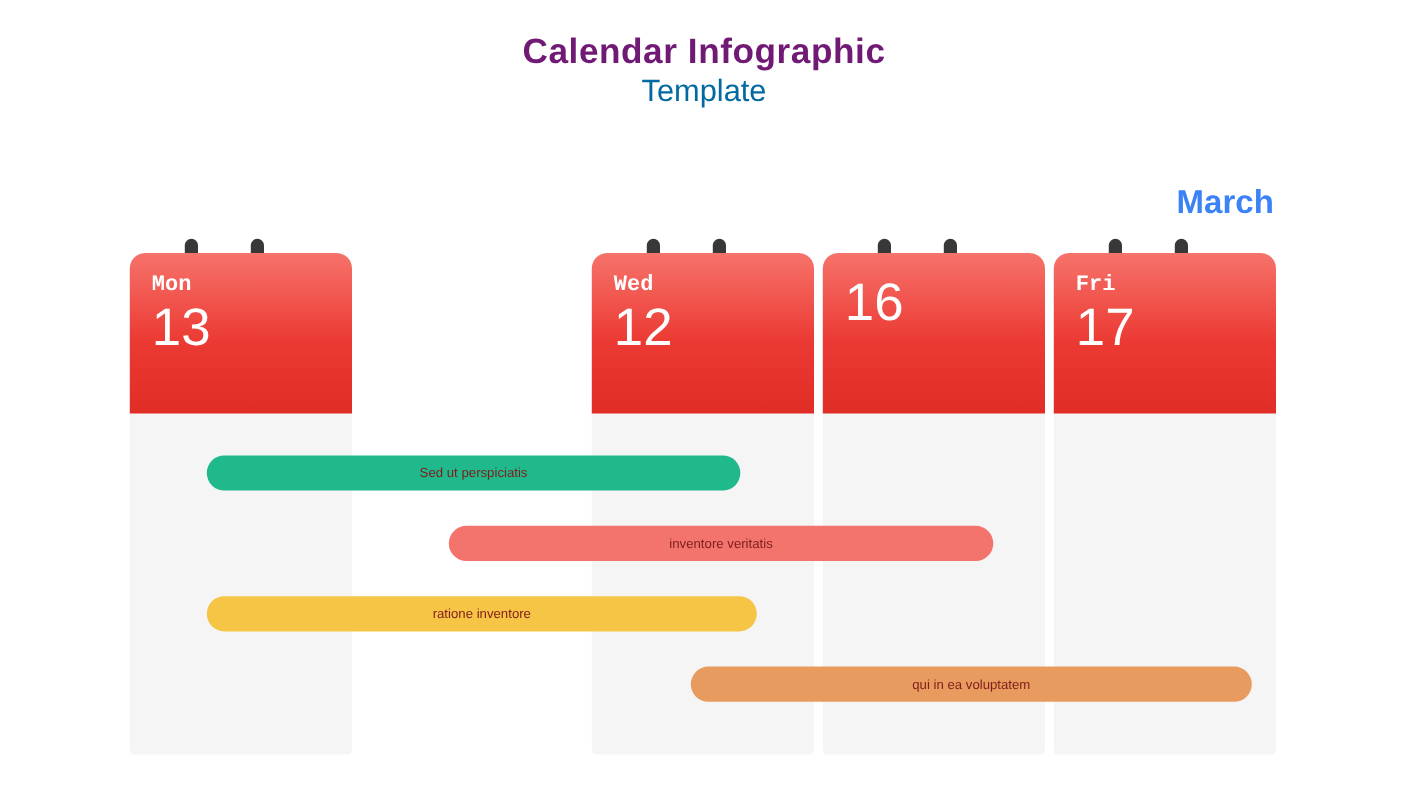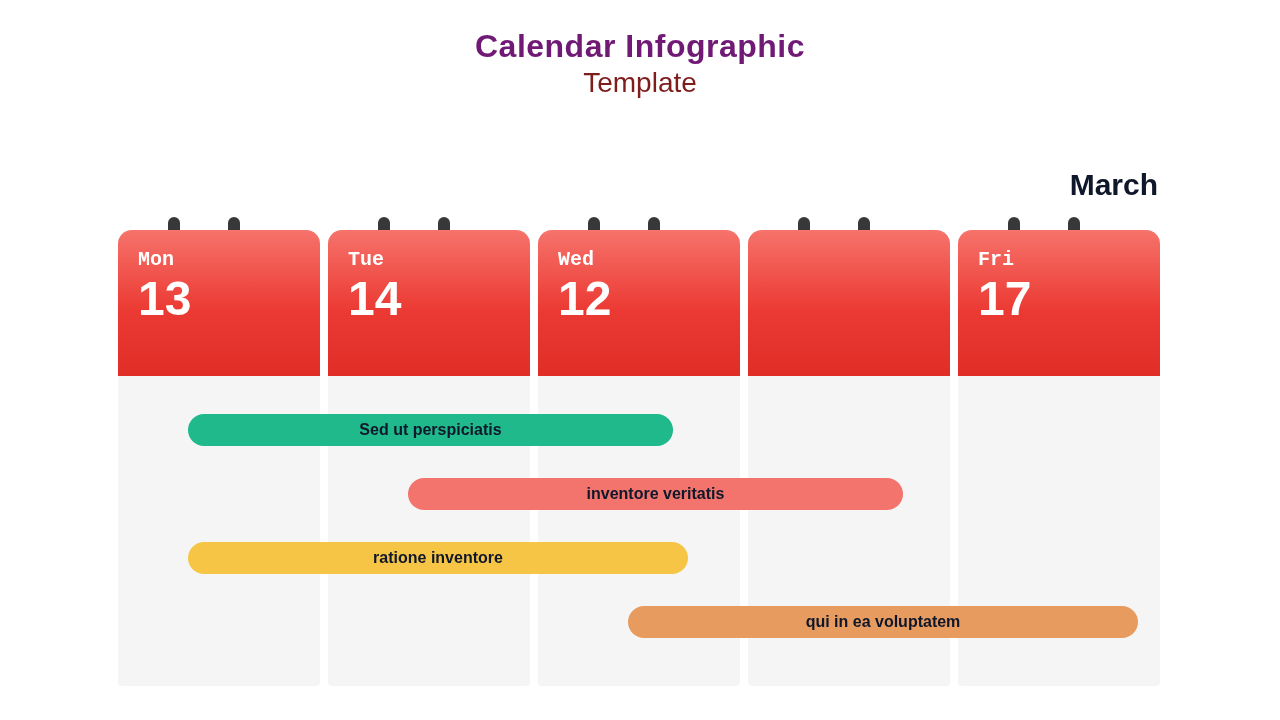--- a/index.html
+++ b/index.html
@@ -17,30 +17,30 @@
   }
   .title-main {
     font-size: 32px;
     font-weight: 800;
     color: #701a75;
     letter-spacing: 0.5px;
   }
   .title-sub {
     font-size: 28px;
     font-weight: 400;
-    color: #7f1d1d;
+    color: #0369a1;
     margin-top: 2px;
   }
   .month-label {
     position: absolute;
     top: 168px;
     right: 122px;
     font-size: 30px;
     font-weight: 800;
-    color: #0f172a;
+    color: #3b82f6;
   }
   .calendar-area {
     position: absolute;
     top: 214px;
     left: 118px;
     width: 1045px;
     height: 472px;
   }
   .day-column {
     position: absolute;
@@ -59,21 +59,21 @@
     color: #ffffff;
     position: relative;
   }
   .day-name {
     font-size: 20px;
     font-weight: 700;
     font-family: Liberation Mono, monospace;
   }
   .day-number {
     font-size: 48px;
-    font-weight: 700;
+    font-weight: 400;
     margin-top: 4px;
     line-height: 1;
   }
   .rings {
     position: absolute;
     top: -16px;
     left: 0;
     width: 100%;
     height: 32px;
   }
@@ -96,26 +96,26 @@
     background: #383838;
     border-radius: 6px;
   }
   .ring.left { left: 44px; }
   .ring.right { left: 104px; }
 
   .event-bar {
     position: absolute;
     height: 32px;
     border-radius: 16px;
-    color: #0f172a;
-    font-size: 16px;
+    color: #7f1d1d;
+    font-size: 12px;
     display: flex;
     align-items: center;
     justify-content: center;
-    font-weight: 700;
+    font-weight: 400;
   }
 </style>
 </head>
 <body>
 
 <div class="title-block">
   <div class="title-main">Calendar Infographic</div>
   <div class="title-sub">Template</div>
 </div>
 
@@ -127,48 +127,39 @@
     <div class="rings">
       <div class="ring left"></div>
       <div class="ring right"></div>
     </div>
     <div class="day-header">
       <div class="day-name">Mon</div>
       <div class="day-number">13</div>
     </div>
   </div>
 
-  <div class="day-column" style="left:210px;">
-    <div class="rings">
-      <div class="ring left"></div>
-      <div class="ring right"></div>
-    </div>
-    <div class="day-header">
-      <div class="day-name">Tue</div>
-      <div class="day-number">14</div>
-    </div>
-  </div>
 
   <div class="day-column" style="left:420px;">
     <div class="rings">
       <div class="ring left"></div>
       <div class="ring right"></div>
     </div>
     <div class="day-header">
       <div class="day-name">Wed</div>
       <div class="day-number">12</div>
     </div>
   </div>
 
   <div class="day-column" style="left:630px;">
     <div class="rings">
       <div class="ring left"></div>
       <div class="ring right"></div>
     </div>
     <div class="day-header">
+      <div class="day-number">16</div>
     </div>
   </div>
 
   <div class="day-column" style="left:840px;">
     <div class="rings">
       <div class="ring left"></div>
       <div class="ring right"></div>
     </div>
     <div class="day-header">
       <div class="day-name">Fri</div>

